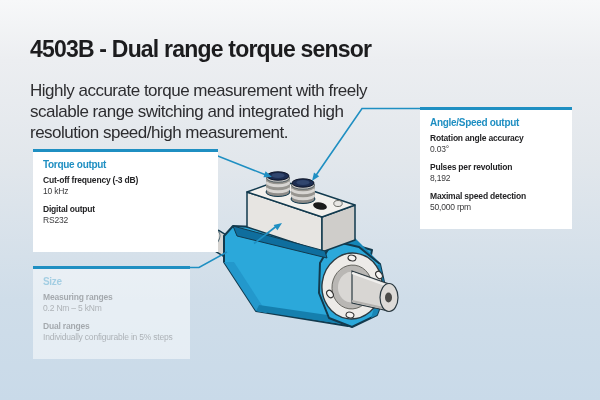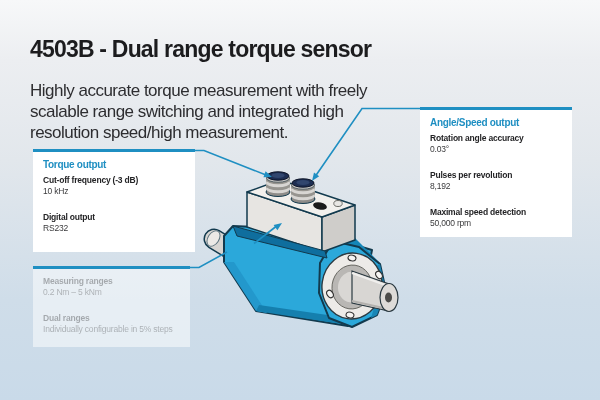--- a/index.html
+++ b/index.html
@@ -11,31 +11,31 @@
   .page-title{
     position:absolute;left:30px;top:36px;
     font-size:23px;font-weight:bold;letter-spacing:-0.8px;color:#1c1c1e;white-space:nowrap;
   }
   .page-desc{
     position:absolute;left:30px;top:80px;
     font-size:17px;letter-spacing:-0.5px;color:#2d2d30;line-height:21px;white-space:nowrap;
   }
   .callout{
     position:absolute;box-sizing:border-box;background:#ffffff;
-    border-top:3px solid #1F8FC2;padding:7px 10px 8px 10px;
+    border-top:3px solid #1F8FC2;padding:7px 10px 16px 10px;
   }
-  .callout--torque{left:33px;top:149px;width:162px;min-height:103px;}
+  .callout--torque{left:33px;top:149px;width:185px;min-height:103px;}
   .callout--angle{left:420px;top:107px;width:152px;min-height:105px;}
   .callout--size{left:33px;top:266px;width:157px;min-height:81px;background:rgba(255,255,255,0.5);}
   .callout--size .callout-body{opacity:0.34;}
   .callout h3{
     margin:0 0 5px 0;font-size:10px;letter-spacing:-0.3px;color:#1F8FC2;font-weight:bold;white-space:nowrap;
   }
   .spec{font-size:8.5px;letter-spacing:-0.2px;color:#3a3a3c;line-height:11px;white-space:nowrap;}
-  .spec + .spec{margin-top:15px;}
+  .spec + .spec{margin-top:7px;}
   .spec .spec-label{display:block;font-weight:bold;color:#242426;}
   .spec .spec-value{display:block;}
   svg.scene{position:absolute;left:0;top:0;pointer-events:none;}
 </style>
 </head>
 <body>
 
 <div class="stage">
 
   <svg class="scene" width="600" height="400" viewBox="0 0 600 400">
@@ -159,20 +159,21 @@
       </div>
       <div class="spec">
         <span class="spec-label">Maximal speed detection</span>
         <span class="spec-value">50,000 rpm</span>
       </div>
     </div>
   </div>
 
   <div class="callout callout--size">
     <div class="callout-body">
+      <h3>Size</h3>
       <div class="spec">
         <span class="spec-label">Measuring ranges</span>
         <span class="spec-value">0.2 Nm – 5 kNm</span>
       </div>
       <div class="spec">
         <span class="spec-label">Dual ranges</span>
         <span class="spec-value">Individually configurable in 5% steps</span>
       </div>
     </div>
   </div>

